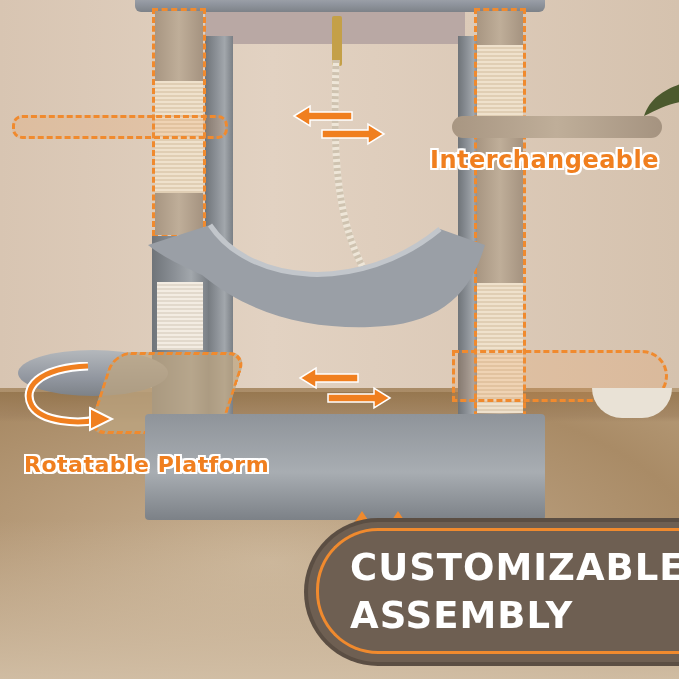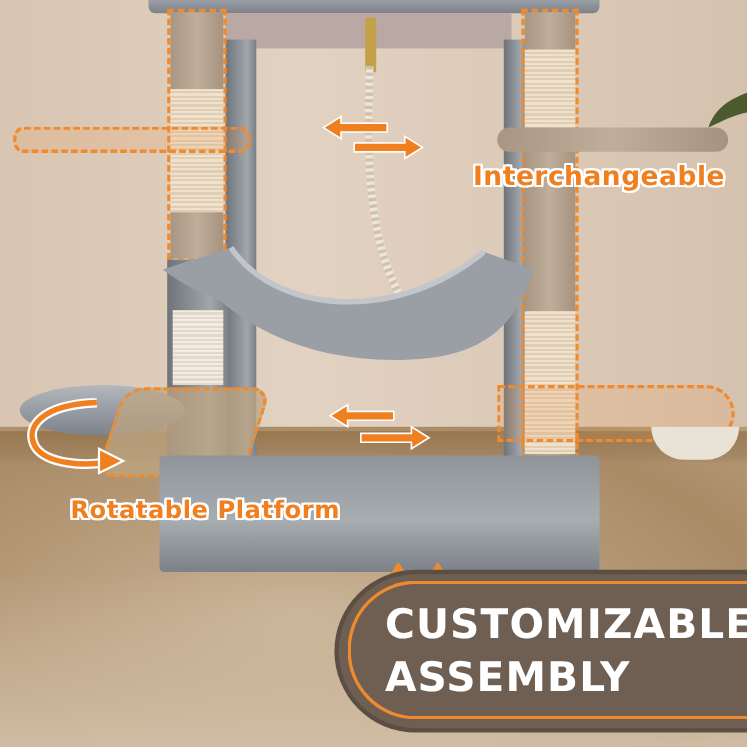--- a/index.html
+++ b/index.html
@@ -94,21 +94,21 @@
   <svg class="arrow" style="left:292px;top:102px" width="94" height="46">
     <path d="M2 14 L18 4 L18 10 L60 10 L60 18 L18 18 L18 24Z" fill="#f07f1f" stroke="#fff" stroke-width="1.5"></path>
     <path d="M92 32 L76 22 L76 28 L30 28 L30 36 L76 36 L76 42Z" fill="#f07f1f" stroke="#fff" stroke-width="1.5"></path>
   </svg>
   <svg class="arrow" style="left:298px;top:364px" width="94" height="46">
     <path d="M2 14 L18 4 L18 10 L60 10 L60 18 L18 18 L18 24Z" fill="#f07f1f" stroke="#fff" stroke-width="1.5"></path>
     <path d="M92 34 L76 24 L76 30 L30 30 L30 38 L76 38 L76 44Z" fill="#f07f1f" stroke="#fff" stroke-width="1.5"></path>
   </svg>
 
   <div class="label" style="left:430px;top:146px;font-size:24px;">Interchangeable</div>
-  <div class="label" style="left:24px;top:452px;font-size:22px;margin-left:40px;">Rotatable Platform</div>
+  <div class="label" style="left:24px;top:452px;font-size:22px;">Rotatable Platform</div>
 
   <div class="ear" style="left:354px;top:511px;"></div>
   <div class="ear" style="left:390px;top:511px;"></div>
   <div class="banner">
     <div class="banner-inner"></div>
     <div class="banner-text">
       <div>CUSTOMIZABLE</div>
       <div>ASSEMBLY</div>
     </div>
   </div>

